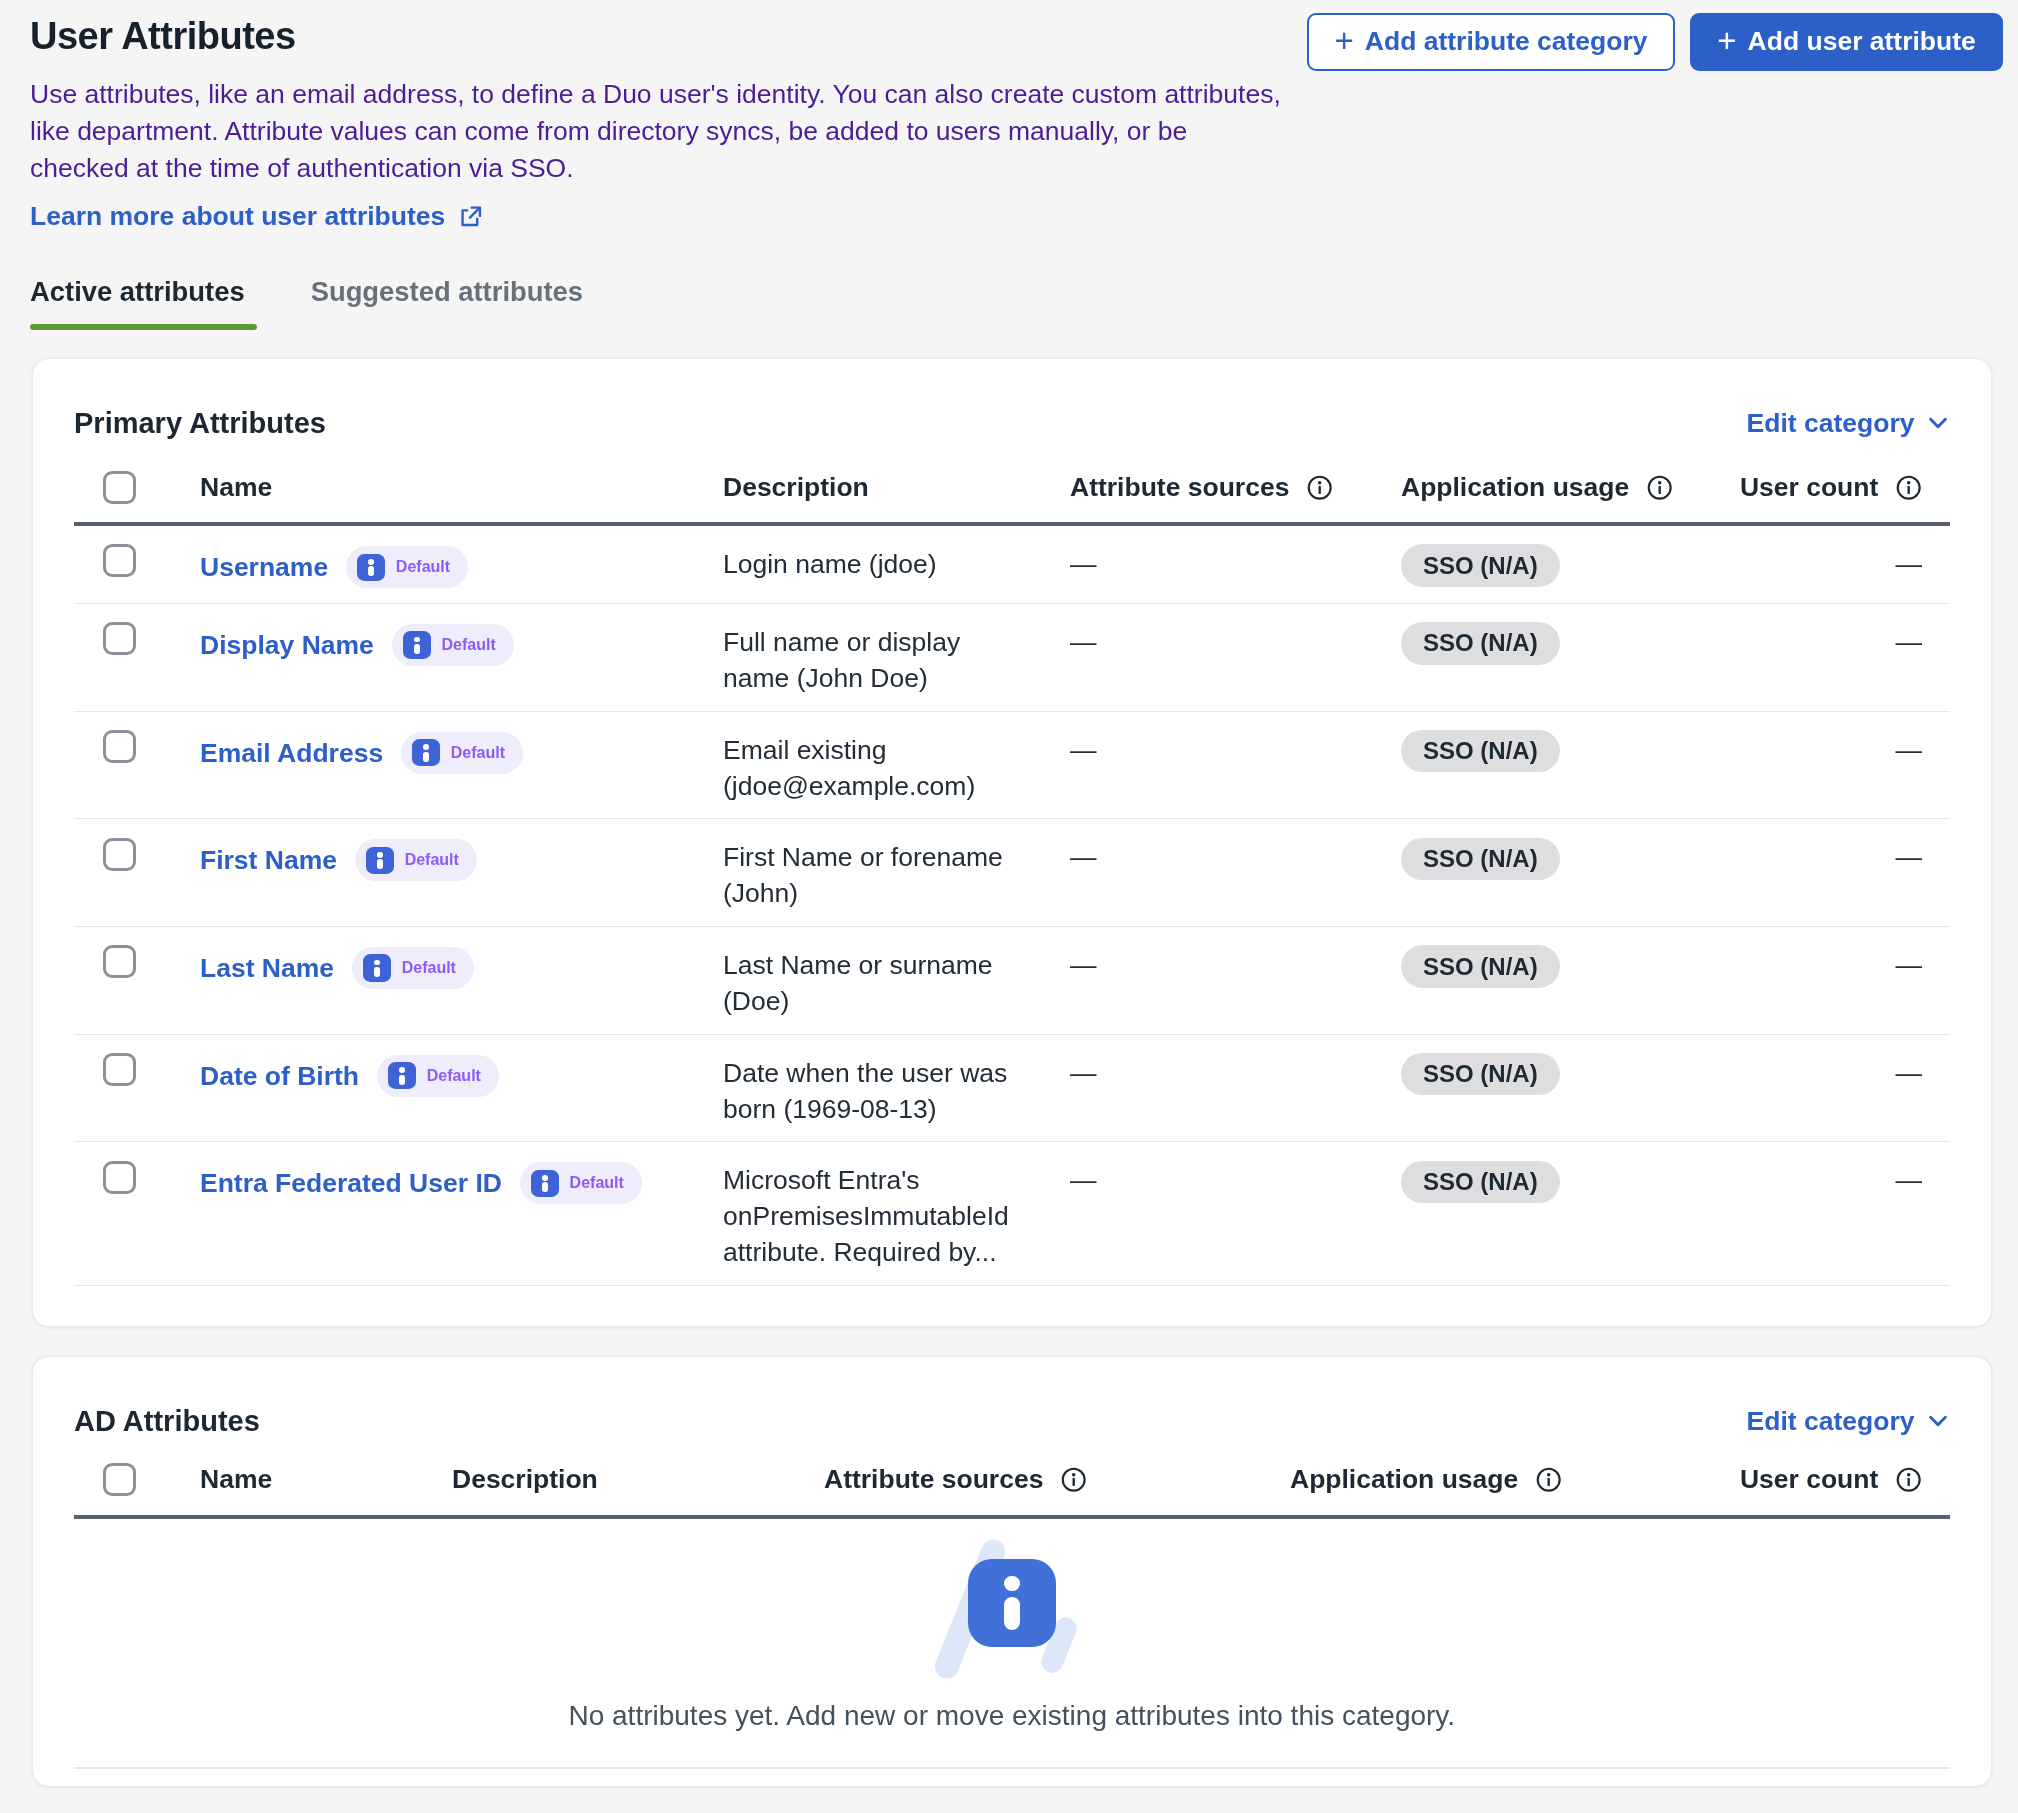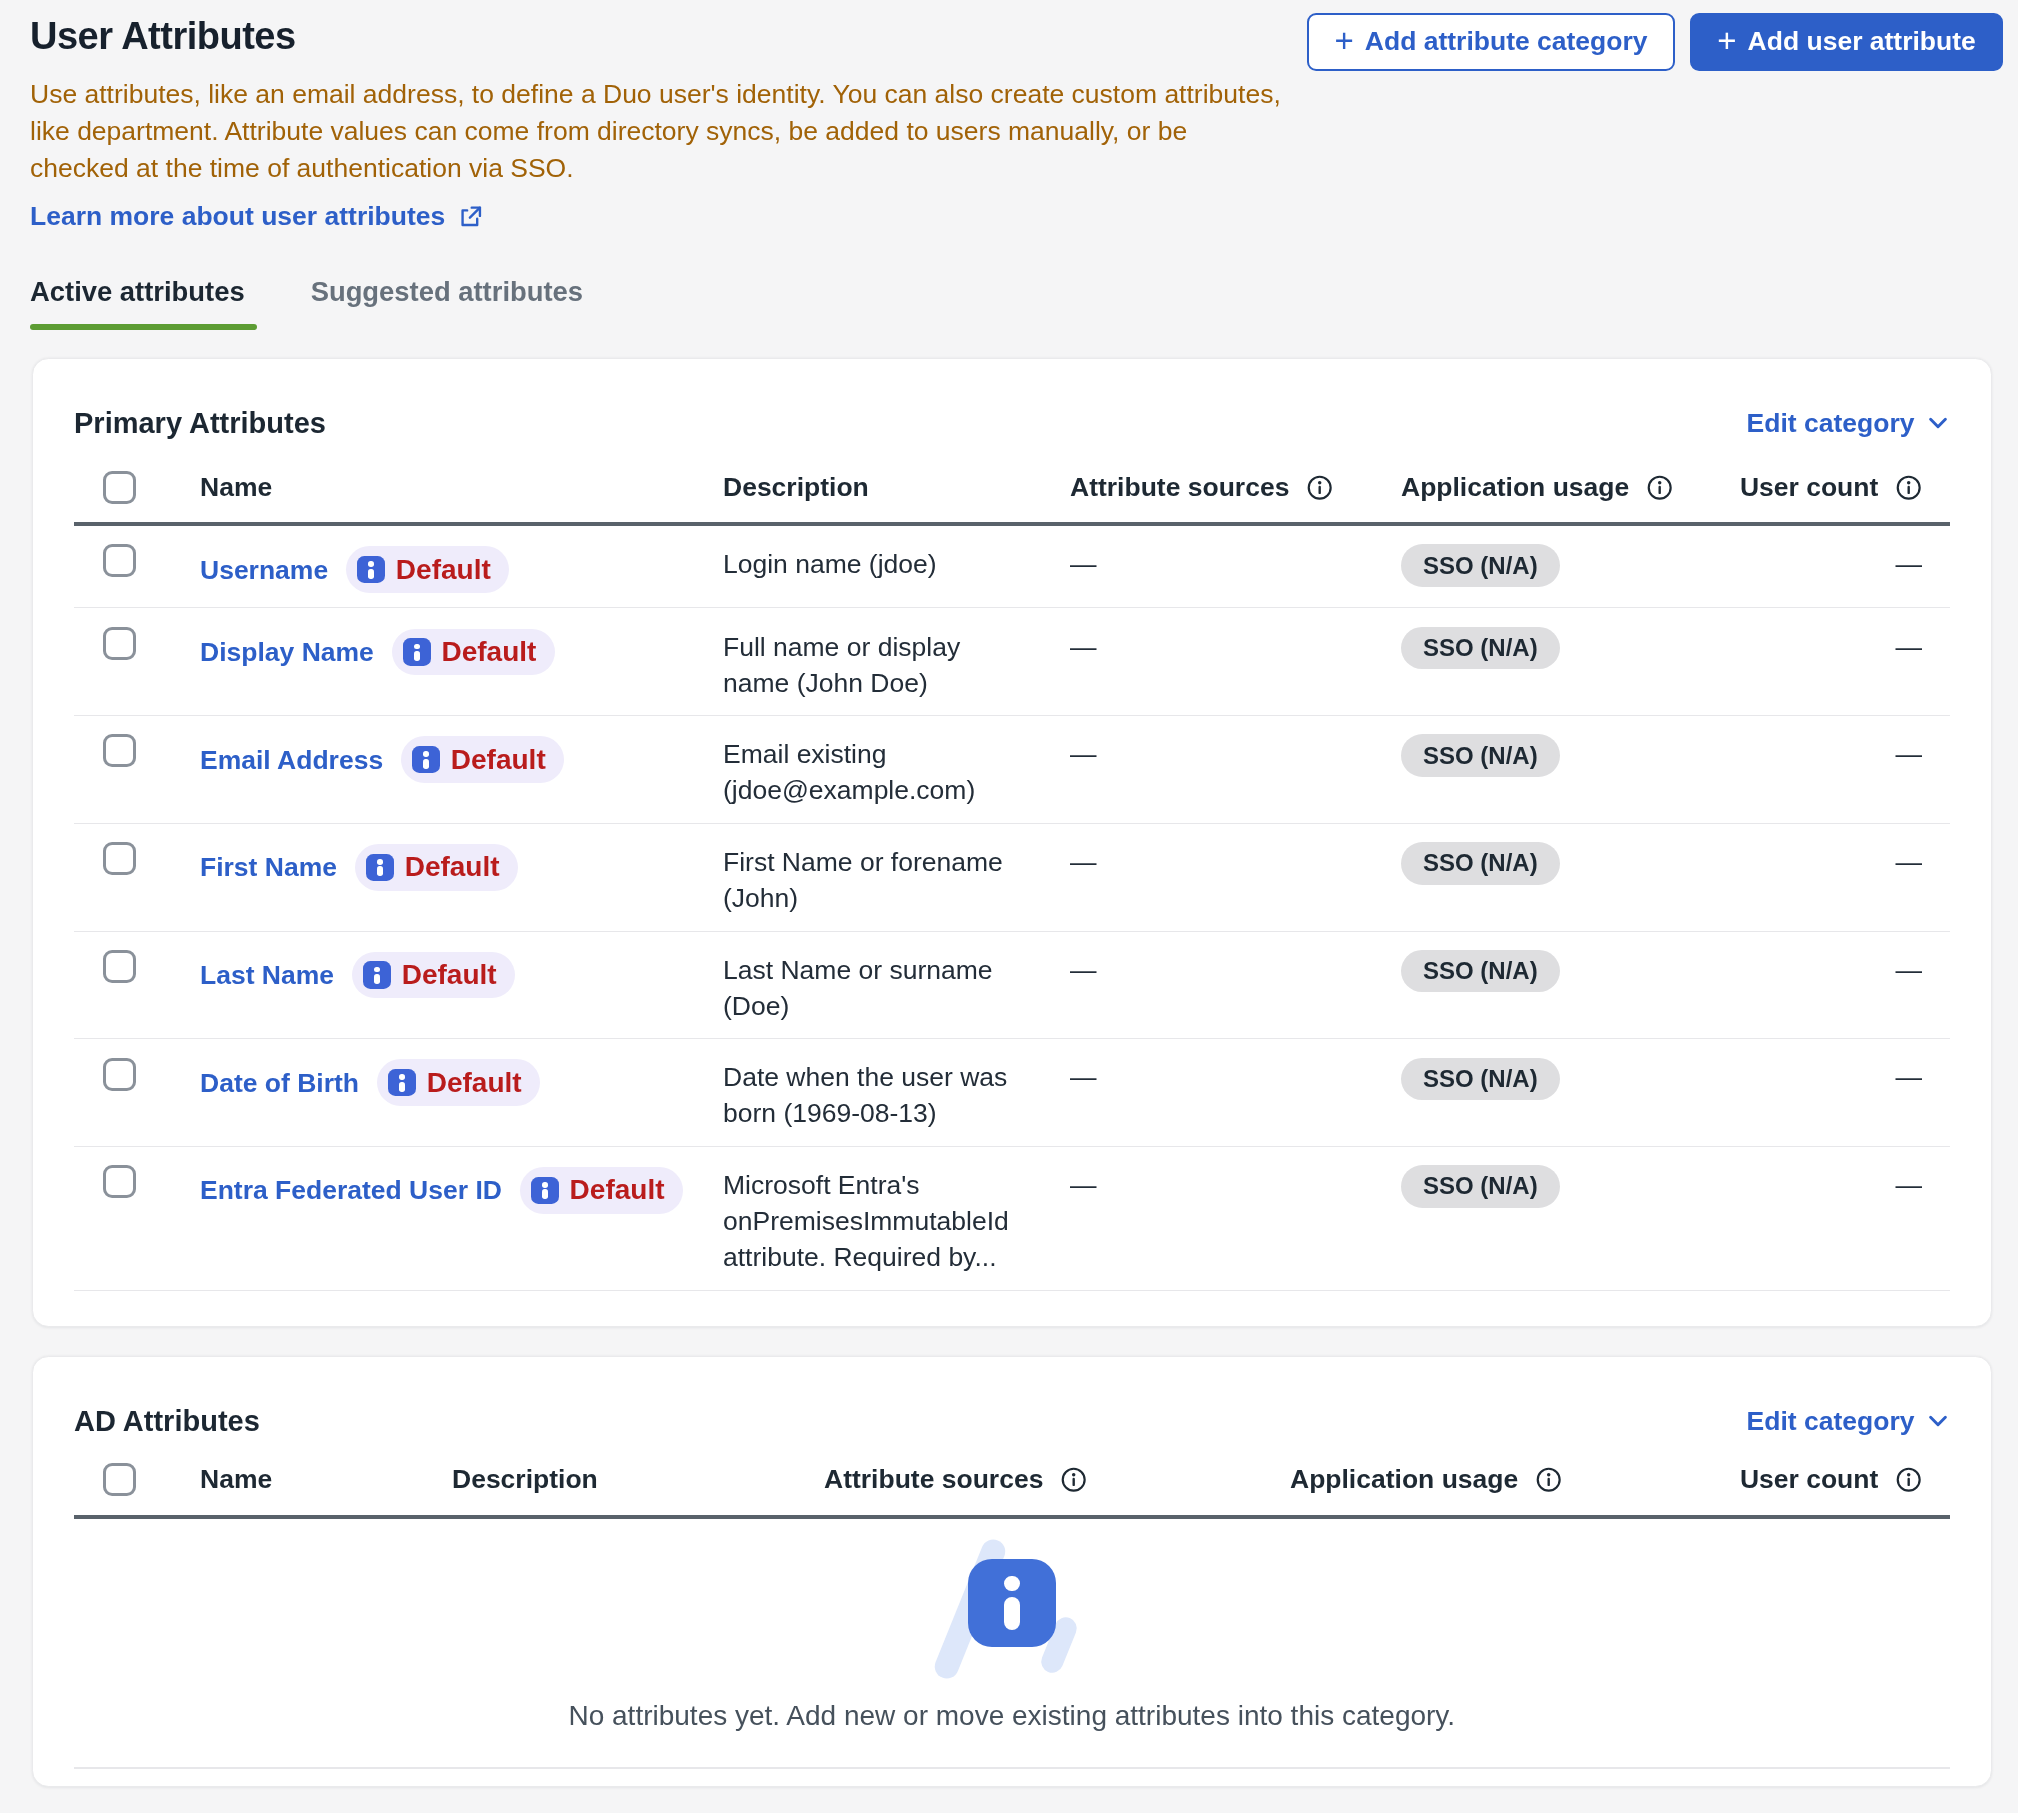--- a/index.html
+++ b/index.html
@@ -8,21 +8,21 @@
     font-family: "Liberation Sans", sans-serif;
     background:#F5F5F6;
     color:#1E2933;
     overflow:hidden;
   }
   .page { position:relative; width:2018px; height:1814px; }
 
   
   .header { padding:14.6px 0 0 30px; }
   h1 { font-size:38px; font-weight:700; color:#17212D; letter-spacing:-0.5px; }
-  .desc-block { margin-top:18.3px; font-size:26.5px; line-height:37px; color:#a16207; }
+  .desc-block { margin-top:18.3px; font-size:26.5px; line-height:37px; color:#4c1d95; }
   .learn { display:inline-flex; align-items:center; gap:13px; margin-top:14.6px;
            color:#2D5FC8; font-size:26.5px; font-weight:700; cursor:pointer; text-decoration:none; }
   .actions { position:absolute; top:12.8px; right:14.6px; display:flex; gap:14.6px; }
   .btn { display:flex; align-items:center; justify-content:center; gap:11px;
          height:58px; padding:0 25.6px; border-radius:9.1px; font-size:26.5px; font-weight:700;
          font-family:"Liberation Sans", sans-serif; cursor:pointer; }
   .btn .plus { font-size:33px; font-weight:400; line-height:1; position:relative; top:-1.8px; }
   .btn.outline { background:#FFFFFF; color:#2D5FC8; border:2.7px solid #2D5FC8; }
   .btn.solid { background:#2D5FC8; color:#FFFFFF; border:2.7px solid #2D5FC8; }
 
@@ -53,21 +53,21 @@
   .cell-check { padding-left:29px; }
   .checkbox { width:33px; height:33px; border:3.7px solid #8A919A; border-radius:9.1px; background:#fff; cursor:pointer; }
 
   .row { padding:18.3px 0 14.6px; border-bottom:1.8px solid #E7E7EA; align-items:start; }
   .name-cell { display:flex; align-items:center; gap:18.3px; padding-top:1.8px; flex-wrap:wrap; }
   .attr-link { color:#2D5FC8; font-size:26.5px; font-weight:700; text-decoration:none; cursor:pointer; line-height:36px; }
   .badge { display:inline-flex; align-items:center; gap:11px; background:#EFECFB; border-radius:913px; padding:7.3px 18.3px 7.3px 11px; }
   .badge-i { width:27.4px; height:27.4px; border-radius:7.3px; background:#3D63D6; position:relative; flex:0 0 auto; }
   .bi-dot { position:absolute; left:50%; top:5.5px; width:5.5px; height:5.5px; margin-left:-2.7px; border-radius:50%; background:#fff; }
   .bi-stem { position:absolute; left:50%; top:12.8px; width:5.5px; height:10px; margin-left:-2.7px; border-radius:2.7px; background:#fff; }
-  .badge-label { font-size:28px; font-weight:700; color:#b91c1c; }
+  .badge-label { font-size:16px; font-weight:700; color:#8b5cf6; }
   .desc-cell { font-size:26.5px; line-height:36px; color:#232D38; padding-right:51px; padding-top:1.8px; word-wrap:break-word; }
   .dash-cell { font-size:26.5px; color:#232D38; padding-top:1.8px; line-height:36px; }
   .usage-cell { padding-top:0; }
   .pill { display:inline-block; background:#DEDEE0; border-radius:913px; padding:7.3px 22px; font-size:24px; font-weight:700; color:#1E2933; }
   .count-cell { text-align:right; padding-right:27.4px; font-size:26.5px; color:#232D38; padding-top:1.8px; line-height:36px; }
 
   
   .empty { display:flex; flex-direction:column; align-items:center; padding-top:24px; }
   .illu { position:relative; width:183px; height:133px; }
   .stroke { position:absolute; background:#DDE7FA; border-radius:12.8px; }

